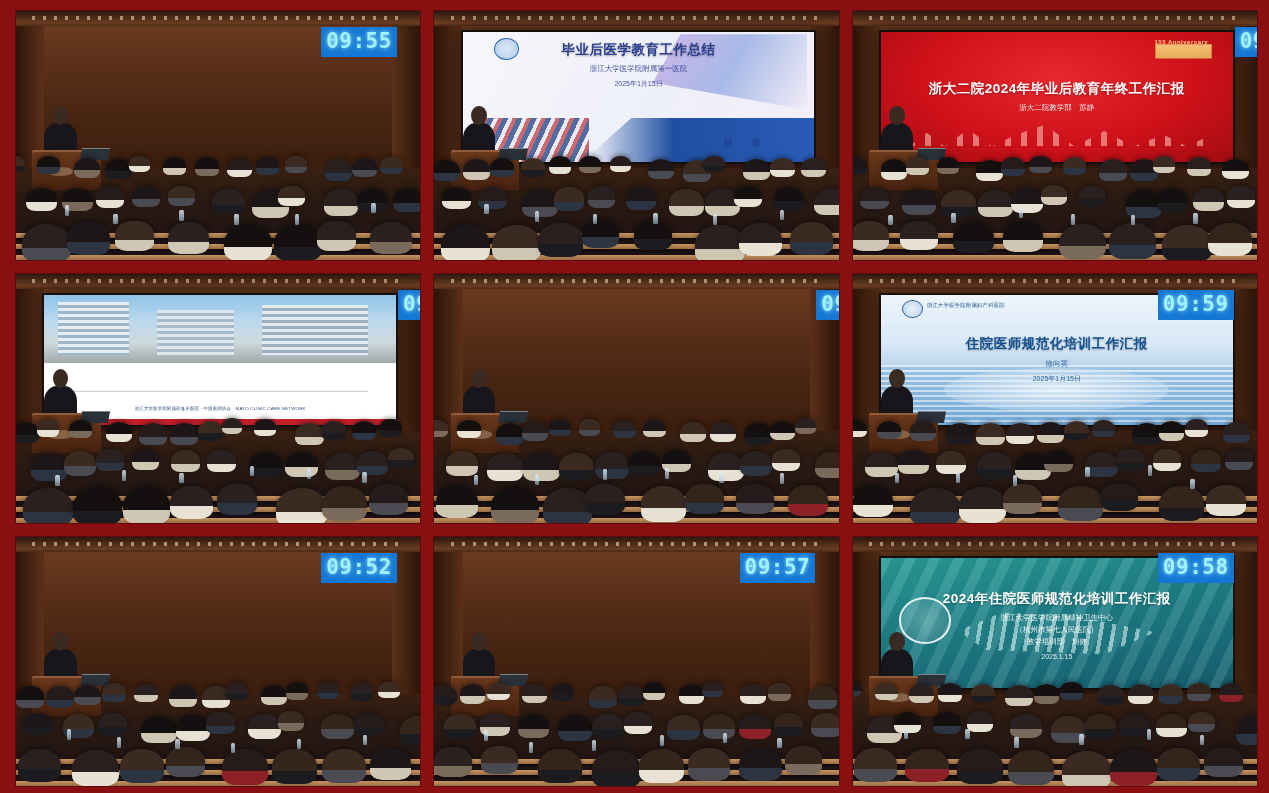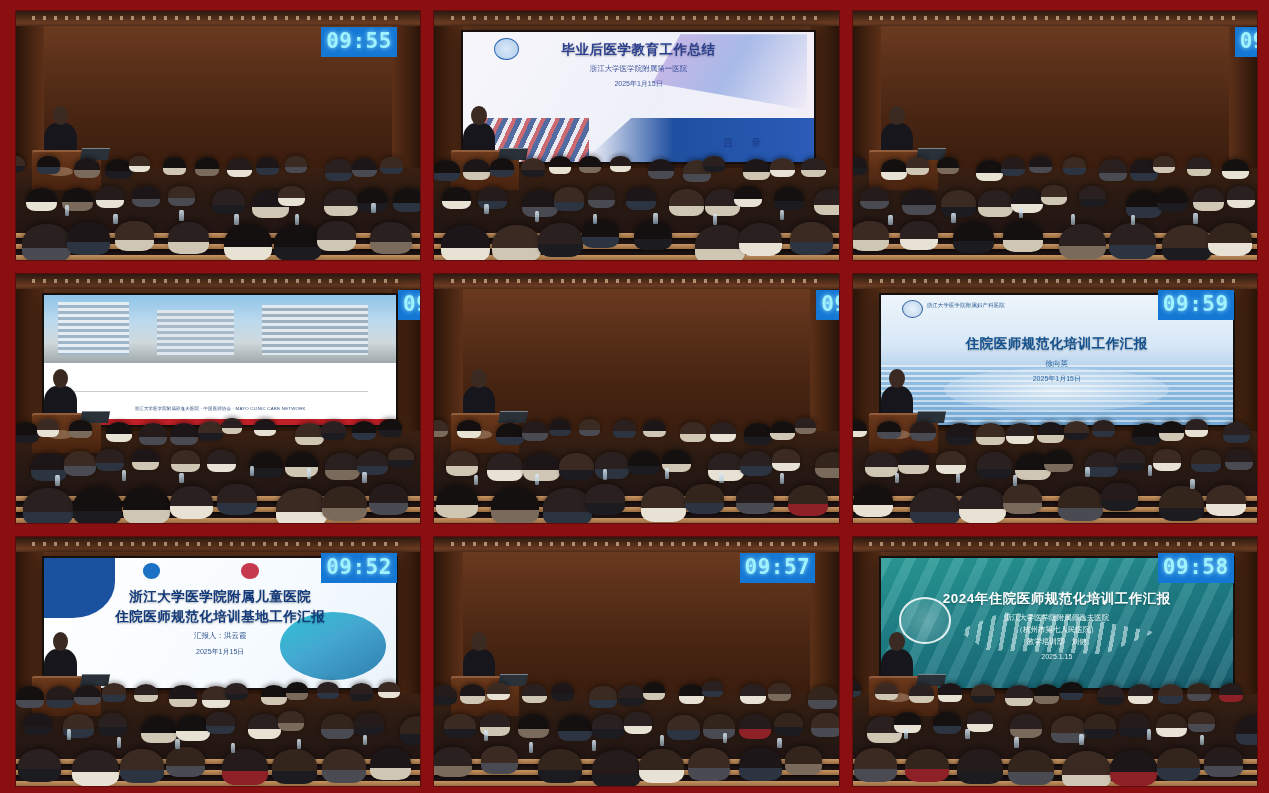--- a/index.html
+++ b/index.html
@@ -264,20 +264,31 @@
         <div class="bottle" style="left:39.2%;bottom:14.4%;z-index:14;"></div>
         <div class="bottle" style="left:54.2%;bottom:14.5%;z-index:14;"></div>
         <div class="bottle" style="left:68.9%;bottom:14.1%;z-index:14;"></div>
         <div class="bottle" style="left:85.4%;bottom:15.9%;z-index:14;"></div>
       </div>
     </div>
     <div class="cell">
       <div class="scene">
         <div class="ceiling"></div>
         <div class="backwall"></div>
+        <div class="screen">
+          <div class="slide" style="background:radial-gradient(ellipse at 50% 35%,#e6282f 0%,#cf1119 55%,#a20c13 100%);">
+            <div style="position:absolute;left:8%;right:8%;bottom:12%;height:22%;background:repeating-linear-gradient(90deg,rgba(255,200,190,.55) 0 6px,rgba(255,200,190,0) 6px 16px);clip-path:polygon(0 100%,6% 52%,12% 100%,20% 40%,28% 100%,36% 60%,46% 24%,56% 100%,66% 46%,76% 100%,86% 58%,94% 100%,100% 70%,100% 100%);"></div>
+            <div style="position:absolute;right:6%;top:5%;width:16%;height:26%;background:linear-gradient(180deg,#ffd88a,#d79c3c);-webkit-mask:linear-gradient(#000,#000);opacity:.95;clip-path:polygon(0 18%,100% 18%,100% 60%,0 60%);"></div>
+            <div class="slide-inner" style="">
+              <div class="stitle" style="color:#ffffff;font-size:13.5px;text-shadow:0 1px 2px rgba(0,0,0,.3);">浙大二院2024年毕业后教育年终工作汇报</div>
+              <div class="ssub" style="color:#ffffff;font-size:7.5px;margin-top:7px;">浙大二院教学部　苏静</div>
+            </div>
+            <div style="position:absolute;right:7%;top:6%;color:#ffd98c;font-size:6px;font-weight:bold;letter-spacing:.5px;">155 Anniversary</div>
+          </div>
+        </div>
         <div class="floor">
           <div class="deskrow dr1"></div>
           <div class="deskrow dr2"></div>
           <div class="deskrow dr3"></div>
         </div>
         <div class="speaker"></div>
         <div class="podium"></div>
         <div class="laptop"></div>
         <div class="head" style="left:-2.1%;top:58.6%;width:5.7%;height:7.1%;background:linear-gradient(180deg,#1d1618 0 62%,#1b1b20 62% 100%);border-radius:48% 48% 30% 30%;z-index:10;"></div>
         <div class="head" style="left:6.9%;top:59.5%;width:6.6%;height:8.3%;background:linear-gradient(180deg,#14100f 0 62%,#e8e2d4 62% 100%);border-radius:52% 50% 30% 30%;z-index:10;"></div>
@@ -501,34 +512,20 @@
         <div class="bottle" style="left:57.5%;bottom:18.4%;z-index:14;"></div>
         <div class="bottle" style="left:73.0%;bottom:19.0%;z-index:14;"></div>
         <div class="bottle" style="left:83.5%;bottom:13.6%;z-index:14;"></div>
       </div>
       <div class="ts full">09:59</div>
     </div>
     <div class="cell">
       <div class="scene">
         <div class="ceiling"></div>
         <div class="backwall"></div>
-        <div class="screen">
-          <div class="slide" style="background:linear-gradient(120deg,#ffffff 0%,#f6fbff 60%,#eaf4fb 100%);">
-            <div style="position:absolute;left:0;top:0;width:20%;height:46%;background:#1a52a0;border-radius:0 0 60% 0;"></div>
-            <div style="position:absolute;right:3%;bottom:6%;width:30%;height:52%;border-radius:50%;background:linear-gradient(150deg,#2fc2d8 0%,#44a7cf 45%,#2f7fae 100%);overflow:hidden;"></div>
-            <div style="position:absolute;left:28%;top:4%;width:5%;height:12%;border-radius:50%;background:#1b72c4;"></div>
-            <div style="position:absolute;left:56%;top:4%;width:5%;height:12%;border-radius:50%;background:#c73a4e;"></div>
-            <div class="slide-inner" style="">
-              <div class="stitle" style="color:#123a7a;font-size:13.5px;text-shadow:0 1px 2px rgba(0,0,0,.3);">浙江大学医学院附属儿童医院</div>
-              <div class="stitle" style="color:#123a7a;font-size:13.5px;margin-top:4px;text-shadow:0 1px 2px rgba(0,0,0,.3);">住院医师规范化培训基地工作汇报</div>
-              <div class="ssub" style="color:#123a7a;font-size:7.5px;margin-top:7px;">汇报人：洪云霞</div>
-              <div class="sdate" style="color:#123a7a;font-size:7px;margin-top:5px;">2025年1月15日</div>
-            </div>
-          </div>
-        </div>
         <div class="floor">
           <div class="deskrow dr1"></div>
           <div class="deskrow dr2"></div>
           <div class="deskrow dr3"></div>
         </div>
         <div class="speaker"></div>
         <div class="podium"></div>
         <div class="laptop"></div>
         <div class="head" style="left:-0.1%;top:59.9%;width:7.1%;height:8.9%;background:linear-gradient(180deg,#14100f 0 62%,#4a4a52 62% 100%);border-radius:54% 52% 30% 30%;z-index:10;"></div>
         <div class="head" style="left:7.4%;top:59.8%;width:7.0%;height:8.8%;background:linear-gradient(180deg,#241b1a 0 62%,#2b3440 62% 100%);border-radius:53% 51% 30% 30%;z-index:10;"></div>
@@ -628,21 +625,21 @@
       <div class="scene">
         <div class="ceiling"></div>
         <div class="backwall"></div>
         <div class="screen">
           <div class="slide" style="background:linear-gradient(170deg,#2a9c97 0%,#1f8289 40%,#1a6f7d 75%,#175f70 100%);">
             <div style="position:absolute;inset:0;background:repeating-linear-gradient(115deg,rgba(255,255,255,.10) 0 10px,rgba(0,0,0,.05) 10px 22px);"></div>
             <div style="position:absolute;left:22%;top:34%;width:56%;height:40%;background:repeating-linear-gradient(100deg,rgba(230,250,250,.55) 0 4px,rgba(40,140,140,.2) 4px 12px);clip-path:polygon(0 55%,22% 20%,60% 28%,100% 58%,74% 100%,14% 92%);"></div>
             <div style="position:absolute;left:5%;top:30%;width:15%;height:36%;border-radius:50%;border:2px solid rgba(255,255,255,.85);background:radial-gradient(circle,rgba(255,255,255,.25),rgba(255,255,255,.05));"></div>
             <div class="slide-inner" style="padding-top:6%;">
               <div class="stitle" style="color:#ffffff;font-size:13.5px;text-shadow:0 1px 2px rgba(0,0,0,.3);">2024年住院医师规范化培训工作汇报</div>
-              <div class="ssub" style="color:#ffffff;font-size:7.5px;margin-top:7px;">浙江大学医学院附属邵逸夫医院</div>
+              <div class="ssub" style="color:#ffffff;font-size:7.5px;margin-top:7px;">浙江大学医学院附属精神卫生中心</div>
               <div class="ssub" style="color:#ffffff;font-size:7.5px;margin-top:2px;">（杭州市第七人民医院）</div>
               <div class="ssub" style="color:#ffffff;font-size:7.5px;margin-top:2px;">教学培训部　刘健</div>
               <div class="sdate" style="color:#ffffff;font-size:7px;margin-top:5px;">2025.1.15</div>
             </div>
           </div>
         </div>
         <div class="floor">
           <div class="deskrow dr1"></div>
           <div class="deskrow dr2"></div>
           <div class="deskrow dr3"></div>

